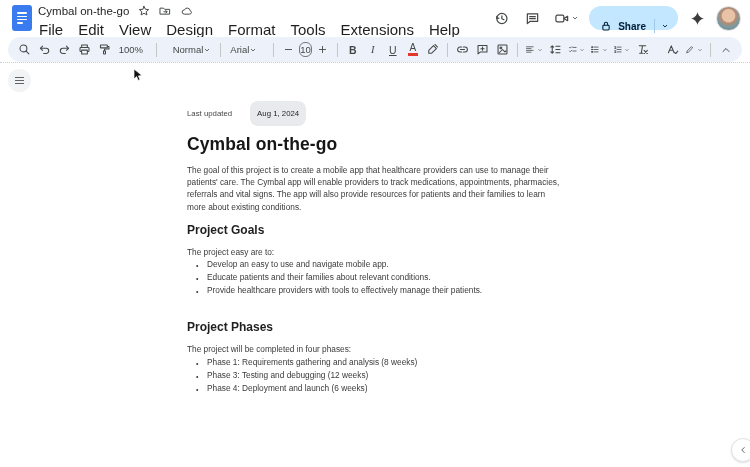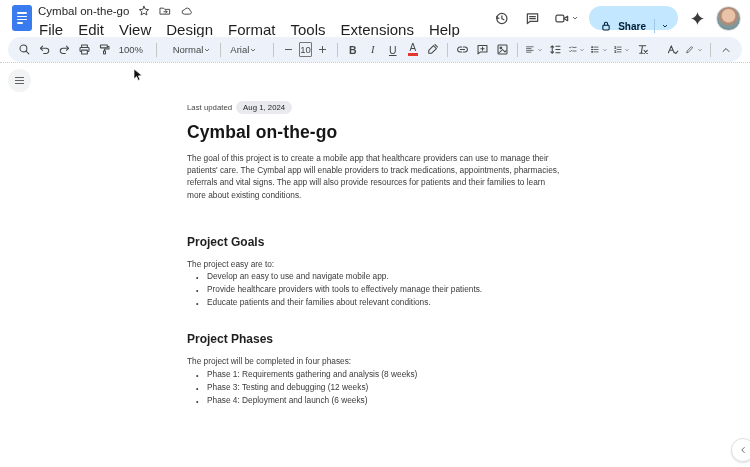--- a/index.html
+++ b/index.html
@@ -40,42 +40,42 @@
   .toolbar { position:absolute; top:37px; left:8px; right:8px; height:25px; background:#edf2fa;
     border-radius:13px; display:flex; align-items:center; padding:0 7px; gap:1px; }
   .tb { height:20px; min-width:19px; border-radius:4px; display:flex; align-items:center; justify-content:center;
     color:#444746; font-size:10px; padding:0 2px; }
   .tb.letter { font-size:10.5px; width:19px; }
   .tdiv { width:1px; height:14px; background:#c4c7c5; margin:0 4px; flex:none; }
   .tb-text { font-size:9.5px; color:#444746; }
   .zoom-dd { gap:4px; padding:0 4px; }
   .style-dd { width:68px; justify-content:flex-end; padding:0 4px; }
   .font-dd { width:52px; justify-content:flex-start; padding:0 4px; }
-  .size-box { width:17px; height:15px; border:1px solid #747775; border-radius:1px; background:#edf2fa;
+  .size-box { width:17px; height:15px; border:1px solid #747775; border-radius:6px; background:#edf2fa;
     font-size:9.5px; color:#444746; display:flex; align-items:center; justify-content:center; }
   .u-letter { text-decoration:underline; }
   .a-color { display:flex; flex-direction:column; align-items:center; line-height:9px; font-size:10px; }
   .a-color .bar { width:10px; height:2.5px; background:#e4382c; margin-top:1px; }
   .tb-spacer { width:12px; }
   .dotted-sep { position:absolute; top:62px; left:0; right:0; border-top:1px dotted #c9cdd1; }
 
   
   .canvas { position:absolute; top:63px; left:0; right:0; bottom:0; background:#fff; }
   .tabs-btn { position:absolute; left:8px; top:6px; width:23px; height:23px; border-radius:50%;
     background:#f1f3f4; display:flex; align-items:center; justify-content:center; }
   .tabs-btn .lines div { width:9px; height:1.4px; background:#5f6368; margin:1.5px 0; }
   .cursor { position:absolute; left:132px; top:5px; }
 
   .doc-content { position:absolute; left:187px; top:38px; width:380px; }
-  .meta-row { display:flex; align-items:center; gap:4px; font-size:7.8px; color:#474747; }
-  .date-chip { background:#e9eaed; border-radius:8px; padding:2px 7px; font-size:7.8px; color:#1f1f1f; }
+  .meta-row { display:flex; align-items:center; gap:18px; font-size:7.8px; color:#474747; }
+  .date-chip { background:#e9eaed; border-radius:8px; padding:8px 7px; font-size:7.8px; color:#1f1f1f; }
   .doc-h1 { margin-top:8px; font-size:17.5px; font-weight:bold; color:#161616; letter-spacing:0.1px; }
   .doc-h2 { font-size:12px; font-weight:bold; color:#1f1f1f; }
   .h2-desc { margin-top:21px; }
-  .h2-goals { margin-top:34px; }
+  .h2-goals { margin-top:10px; }
   .h2-phases { margin-top:23px; }
   .doc-p { margin-top:9px; font-size:8.3px; line-height:12.2px; color:#3a3a3a; width:376px; }
   .doc-ul { margin-top:0; list-style:none; }
   .doc-ul li { font-size:8.3px; line-height:13.1px; color:#3a3a3a; padding-left:20px; position:relative; }
   .doc-ul li::before { content:"•"; position:absolute; left:9px; font-size:7px; top:1px; color:#3a3a3a; }
 
   .panel-toggle { position:absolute; right:-5px; bottom:5px; width:24px; height:24px; border-radius:50%;
     background:#fff; border:1px solid #dfe1e5; box-shadow:0 1px 2px rgba(0,0,0,.12);
     display:flex; align-items:center; justify-content:center; }
 </style>
@@ -356,22 +356,22 @@
     </div>
 
     <div class="doc-h1">Cymbal on-the-go</div>
 
     <p class="doc-p">The goal of this project is to create a mobile app that healthcare providers can use to manage their patients' care.  The Cymbal app will enable providers to track medications, appointments, pharmacies, referrals and vital signs. The app will also provide resources for patients and their families to learn more about existing conditions.</p>
 
     <div class="doc-h2 h2-goals">Project Goals</div>
     <p class="doc-p">The project easy are to:</p>
     <ul class="doc-ul">
       <li>Develop an easy to use and navigate mobile app.</li>
+      <li>Educate patients and their families about relevant conditions.</li>
       <li>Provide healthcare providers with tools to effectively  manage their patients.</li>
-      <li>Educate patients and their families about relevant conditions.</li>
     </ul>
 
     <div class="doc-h2 h2-phases">Project Phases</div>
     <p class="doc-p">The project will be completed in four phases:</p>
     <ul class="doc-ul">
       <li>Phase 1: Requirements gathering and analysis (8 weeks)</li>
       <li>Phase 3: Testing and debugging (12 weeks)</li>
       <li>Phase 4: Deployment and launch (6 weeks)</li>
     </ul>
   </div>

